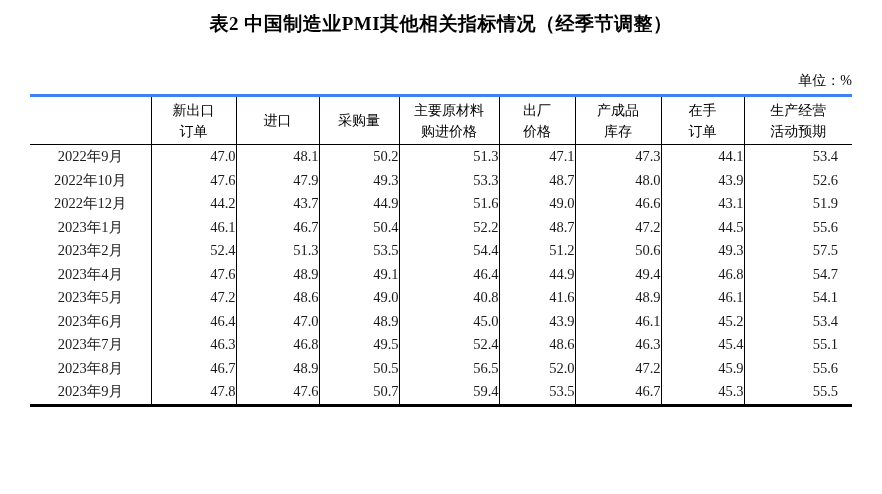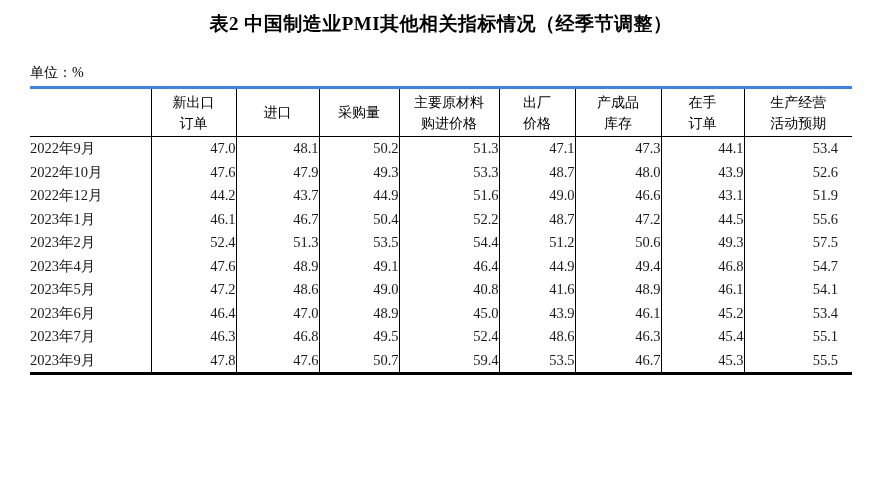--- a/index.html
+++ b/index.html
@@ -25,22 +25,23 @@
     font-size: 19px;
     font-weight: bold;
     letter-spacing: 0.5px;
     color: #000;
   }
   .table-area {
     width: 822px;
     margin-left: 30px;
   }
   .unit {
+    text-align: right;
     font-size: 14px;
-    margin-top: 27px;
+    margin-top: 35px;
     margin-bottom: 4px;
     color: #000;
   }
   table.pmi-table {
     border-collapse: collapse;
     table-layout: fixed;
     width: 822px;
     border-top: 3px solid #3b82f6;
     border-bottom: 3px solid #000;
   }
@@ -60,21 +61,21 @@
     height: 23.5px;
     padding: 0;
     vertical-align: middle;
     color: #1a1a1a;
   }
   table.pmi-table th + th,
   table.pmi-table td + td {
     border-left: 1px solid #000;
   }
   td.period {
-    text-align: left;
+    text-align: center;
     font-size: 14px;
   }
   td.val {
     text-align: right;
     padding-right: 7px;
   }
   td.val.last {
     padding-right: 14px;
   }
 </style>
@@ -204,20 +205,31 @@
             <td class="val">46.3</td>
             <td class="val">46.8</td>
             <td class="val">49.5</td>
             <td class="val">52.4</td>
             <td class="val">48.6</td>
             <td class="val">46.3</td>
             <td class="val">45.4</td>
             <td class="val last">55.1</td>
           </tr>
           <tr>
+            <td class="period">2023年8月</td>
+            <td class="val">46.7</td>
+            <td class="val">48.9</td>
+            <td class="val">50.5</td>
+            <td class="val">56.5</td>
+            <td class="val">52.0</td>
+            <td class="val">47.2</td>
+            <td class="val">45.9</td>
+            <td class="val last">55.6</td>
+          </tr>
+          <tr>
             <td class="period">2023年9月</td>
             <td class="val">47.8</td>
             <td class="val">47.6</td>
             <td class="val">50.7</td>
             <td class="val">59.4</td>
             <td class="val">53.5</td>
             <td class="val">46.7</td>
             <td class="val">45.3</td>
             <td class="val last">55.5</td>
           </tr>

